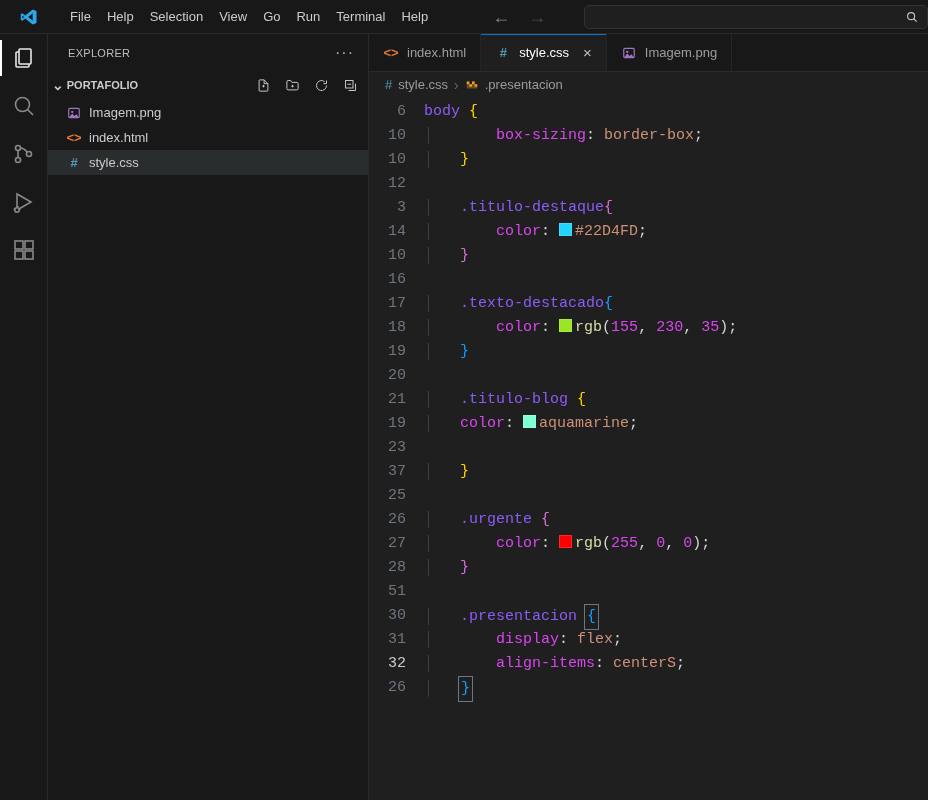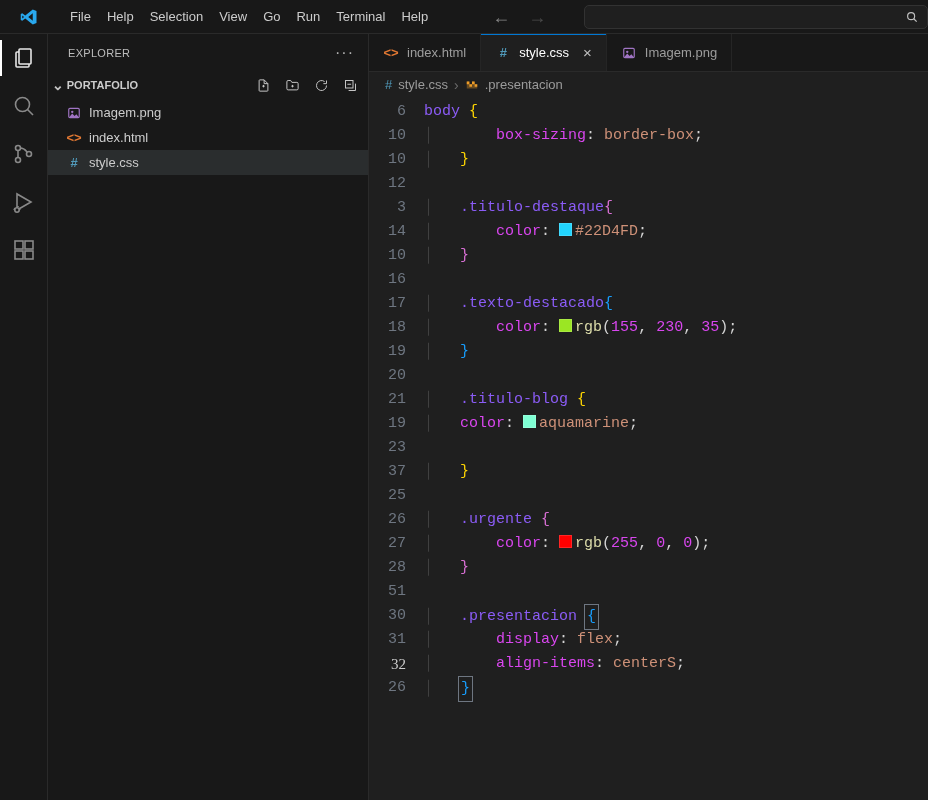--- a/index.html
+++ b/index.html
@@ -158,21 +158,21 @@
     text-align:right;
     padding-right: 18px;
     color:#6e7681;
     font-family: Consolas, "Courier New", monospace;
     font-size: 15px;
     line-height: 24px;
     padding-top: 2px;
     background:#1f1f1f;
   }
   .gutter .ln { height:24px; }
-  .gutter .ln.current { color:#cccccc;font-family:Liberation Serif, serif; }
+  .gutter .ln.current { color:#cccccc; }
   .code {
     flex:1;
     font-family: Consolas, "Courier New", monospace;
     font-size: 15px;
     line-height: 24px;
     padding-top: 2px;
     color:#d4d4d4;
     white-space: pre;
     min-width:0;
   }

